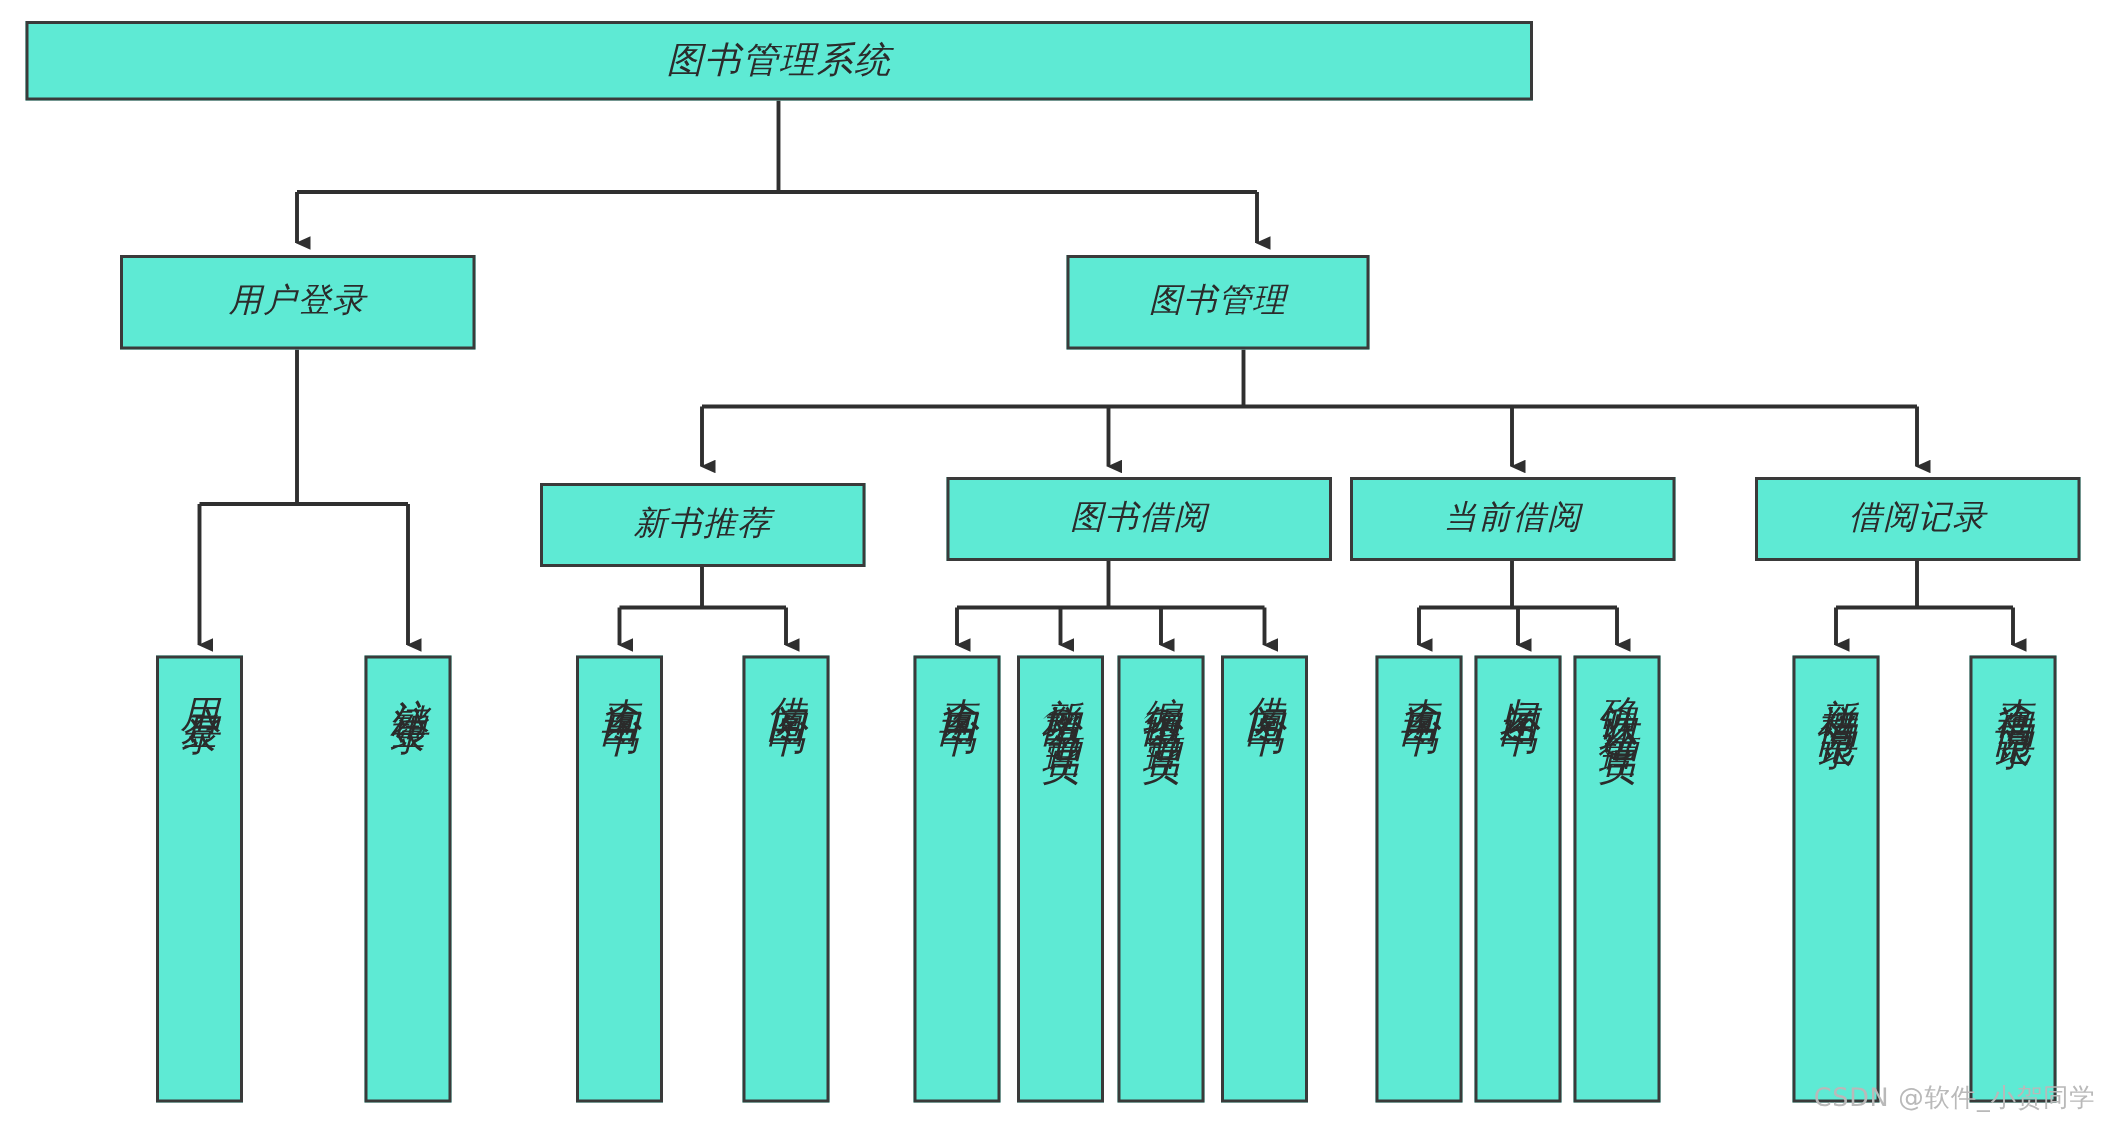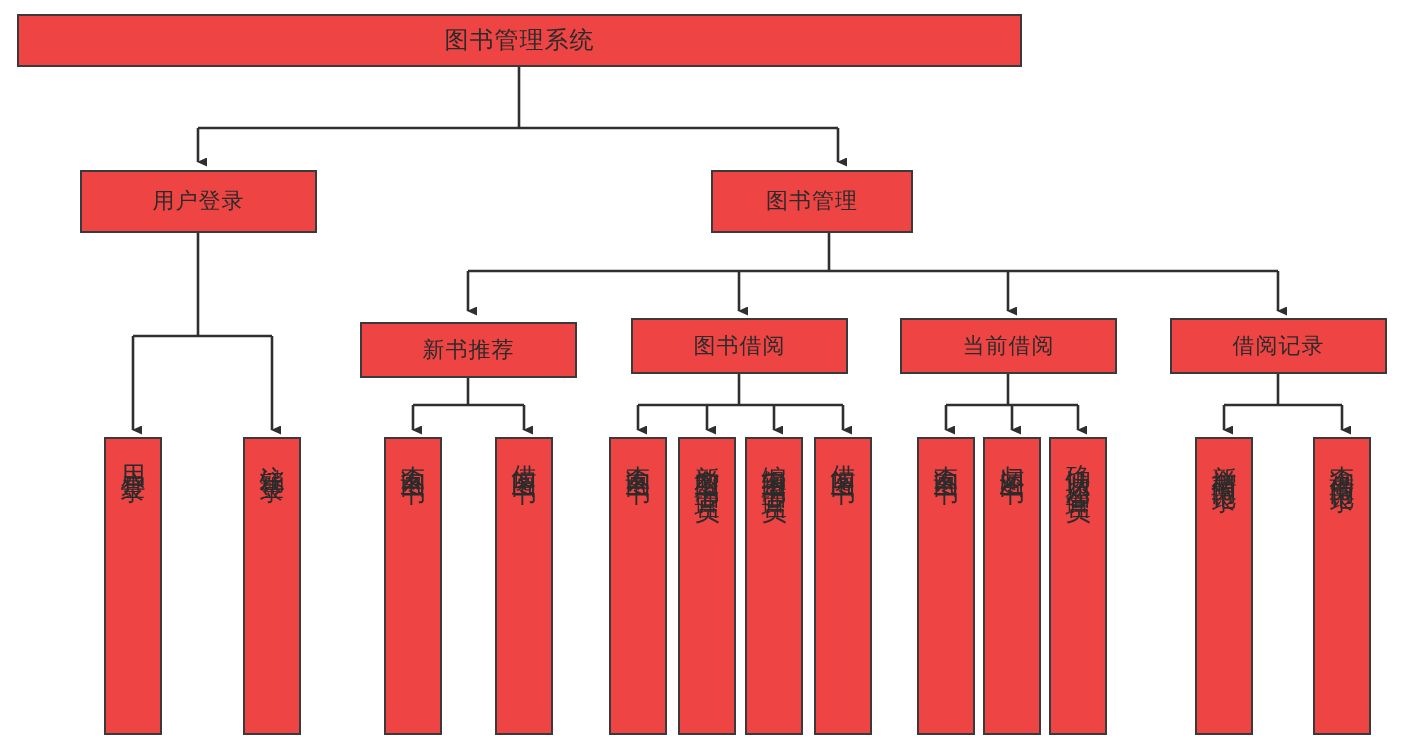--- a/index.html
+++ b/index.html
@@ -9,26 +9,27 @@
     font-family:"DejaVu Sans","Liberation Sans",sans-serif;
     overflow:hidden;
     position:relative;
   }
   #canvas{position:absolute;left:0;top:0;width:1405px;height:747px;}
   svg.edges{position:absolute;left:0;top:0;width:1405px;height:747px;pointer-events:none;}
 
   .node{
     position:absolute;
     box-sizing:border-box;
-    background:#ef4444;
+    background:#5eead4;
     border:2px solid #3a3a3a;
     display:flex;
     align-items:center;
     justify-content:center;
     color:#2b2b2b;
+    font-style:italic;
   }
   .node .lbl{
     display:block;
     text-align:center;
     line-height:1.12;
     white-space:nowrap;
   }
   
   .node.horiz .lbl{font-size:23px;letter-spacing:1px;}
   .node.root .lbl{font-size:24px;letter-spacing:1px;}
@@ -121,21 +122,21 @@
   </div>
 
   <div class="node horiz mid" style="left:711px;top:170px;width:202px;height:63px;">
     <span class="lbl">图书管理</span>
   </div>
 
   <div class="node horiz mid" style="left:360px;top:322px;width:217px;height:56px;">
     <span class="lbl">新书推荐</span>
   </div>
 
-  <div class="node horiz mid" style="left:631px;top:318px;width:217px;height:56px;">
+  <div class="node horiz mid" style="left:631px;top:318px;width:257px;height:56px;">
     <span class="lbl">图书借阅</span>
   </div>
 
   <div class="node horiz mid" style="left:900px;top:318px;width:217px;height:56px;">
     <span class="lbl">当前借阅</span>
   </div>
 
   <div class="node horiz mid" style="left:1170px;top:318px;width:217px;height:56px;">
     <span class="lbl">借阅记录</span>
   </div>
@@ -185,14 +186,15 @@
   </div>
 
   <div class="node leaf" style="left:1195px;top:437px;width:58px;height:298px;">
     <span class="lbl">新增借阅记录</span>
   </div>
 
   <div class="node leaf" style="left:1313px;top:437px;width:58px;height:298px;">
     <span class="lbl">查询借阅记录</span>
   </div>
 
+  <div class="watermark">CSDN @软件_小贺同学</div>
 
 </div>
 
 </body></html>

